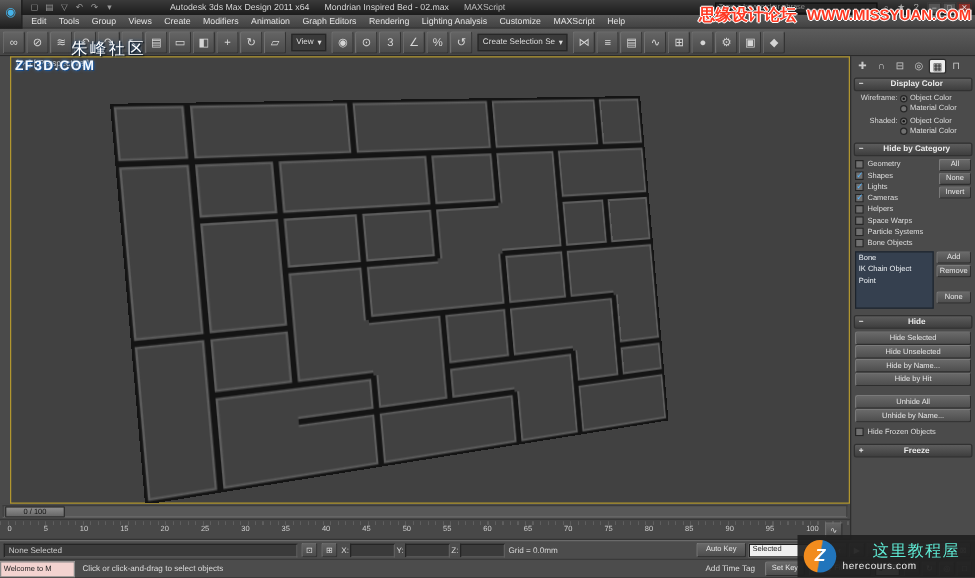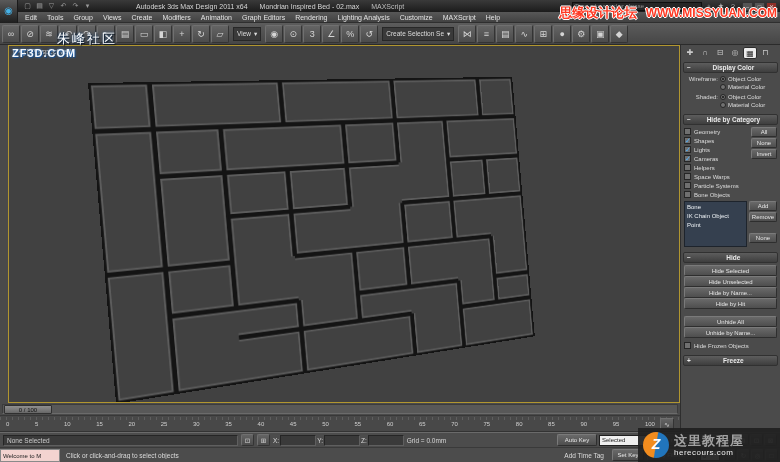--- a/index.html
+++ b/index.html
@@ -147,21 +147,21 @@
   .wm-tr { position:absolute; top:3px; right:3px; z-index:40; white-space:nowrap; font-weight:bold; color:#ff3923;
     text-shadow:-1px 0 0 #fff, 1px 0 0 #fff, 0 -1px 0 #fff, 0 1px 0 #fff; }
   .wm-tr .cn { font-size:13px; }
   .wm-tr .url { font-size:12px; margin-left:4px; }
   .wm-br { position:absolute; right:0; bottom:0; z-index:60; width:142px; height:34px;
     background:rgba(32,32,32,.93); display:flex; align-items:center; gap:5px; padding:2px 5px; }
   .wm-logo { width:26px; height:26px; border-radius:50%; flex:none;
     background:linear-gradient(100deg,#f28c1e 48%,#2175bc 52%);
     color:#fff; font-weight:bold; font-style:italic; font-size:14px; text-align:center; line-height:25px; }
   .wm-br-col { display:flex; flex-direction:column; }
-  .wm-br-title { font-size:13px; font-weight:bold; color:#a3a3a3; letter-spacing:1px; line-height:15px; }
+  .wm-br-title { font-size:13px; font-weight:normal; color:#5eead4; letter-spacing:1px; line-height:15px;margin-left:24px; }
   .wm-br-url { font-size:8px; color:#efefef; letter-spacing:.5px; }
 </style>
 </head>
 <body>
 
 <div class="window">
 
   <div class="app-button">◉</div>
 
   <div class="titlebar">

